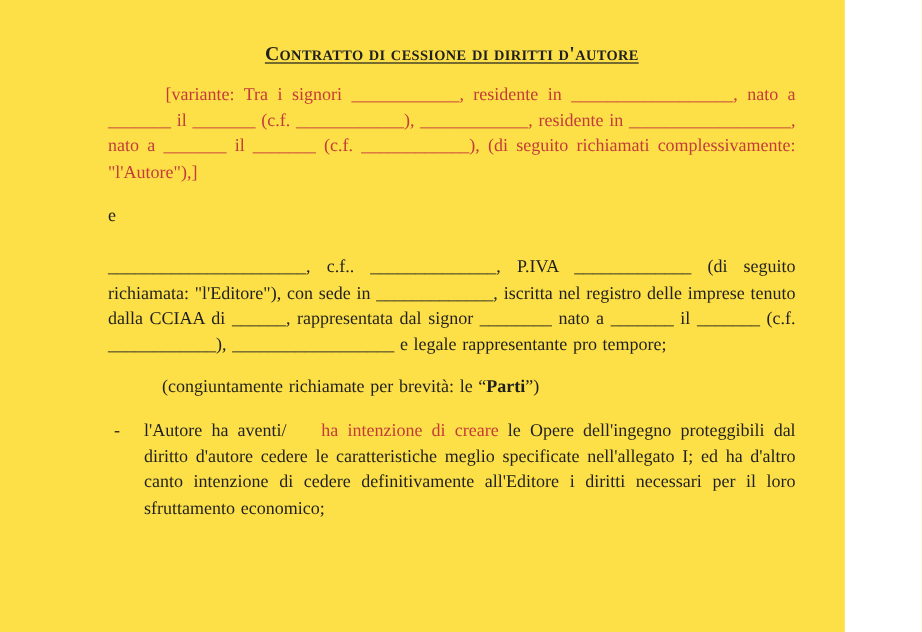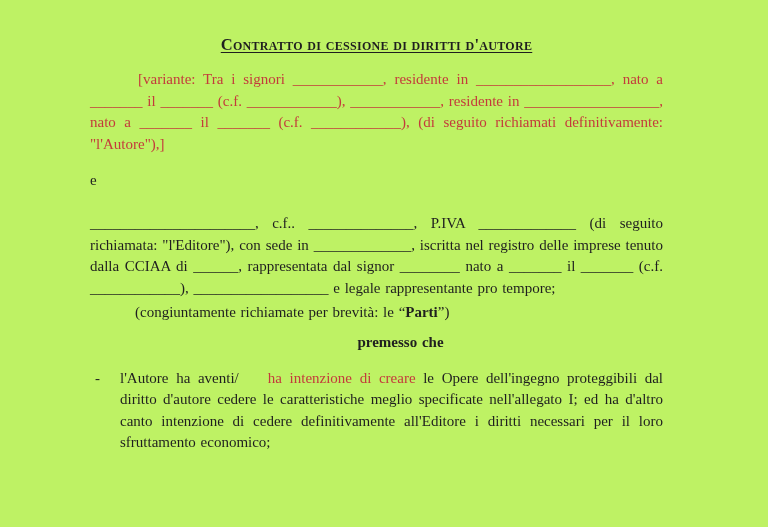--- a/index.html
+++ b/index.html
@@ -2,23 +2,23 @@
 <html><head>
   <meta charset="utf-8">
   <style>
     html, body {
       margin: 0;
       padding: 0;
       background: #ffffff;
     }
     .page {
       position: relative;
-      width: 768px;
+      width: 704px;
       height: 527px;
-      background: #bef264;
+      background: #fde047;
       overflow: hidden;
       font-family: "Liberation Serif", serif;
       color: #1f1f1f;
     }
     .content {
       position: absolute;
       left: 90px;
       top: 0;
       width: 573px;
     }
@@ -51,21 +51,21 @@
       text-indent: 48px;
     }
     .p-conjunction {
       margin-top: 15px;
       text-align: left;
     }
     .p-publisher {
       margin-top: 21px;
     }
     .p-parties {
-      margin-top: 3px;
+      margin-top: 14px;
       padding-left: 45px;
       text-align: left;
     }
     .p-premesso {
       margin-top: 8px;
       text-align: center;
       text-indent: 48px;
       font-weight: bold;
     }
     .p-bullet {
@@ -91,37 +91,34 @@
 
 <div class="page">
   <div class="content">
 
     <h1 class="doc-title">
       <span class="underlined">Contratto di cessione di diritti d'autore</span>
     </h1>
 
 
     <p class="para p-variant">
-      <span>[variante: Tra i signori ____________, residente in __________________, nato a _______ il _______ (c.f. ____________), ____________, residente in __________________, nato a _______ il _______ (c.f. ____________), (di seguito richiamati definitivamente: "l'Autore"),]</span>
+      <span>[variante: Tra i signori ____________, residente in __________________, nato a _______ il _______ (c.f. ____________), ____________, residente in __________________, nato a _______ il _______ (c.f. ____________), (di seguito richiamati complessivamente: "l'Autore"),]</span>
     </p>
 
     <p class="para p-conjunction">
       <span>e</span>
     </p>
 
     <p class="para p-publisher">
       <span>______________________, c.f.. ______________, P.IVA _____________ (di seguito richiamata: "l'Editore"), con sede in _____________, iscritta nel registro delle imprese tenuto dalla CCIAA di ______, rappresentata dal signor ________ nato a _______ il _______ (c.f. ____________), __________________ e legale rappresentante pro tempore;</span>
     </p>
 
     <p class="para p-parties">
       <span>(congiuntamente richiamate per brevità: le “</span><span class="bold">Parti</span><span>”)</span>
     </p>
 
-    <p class="para p-premesso">
-      <span>premesso che</span>
-    </p>
 
     <p class="para p-bullet">
       <span class="bullet-marker">-</span><span>l'Autore ha aventi/</span><span class="red">ha intenzione di creare</span><span> le Opere dell'ingegno proteggibili dal diritto d'autore cedere le caratteristiche meglio specificate nell'allegato I; ed ha d'altro canto intenzione di cedere definitivamente all'Editore i diritti necessari per il loro sfruttamento economico;</span>
     </p>
 
   </div>
 </div>
 
 </body></html>

